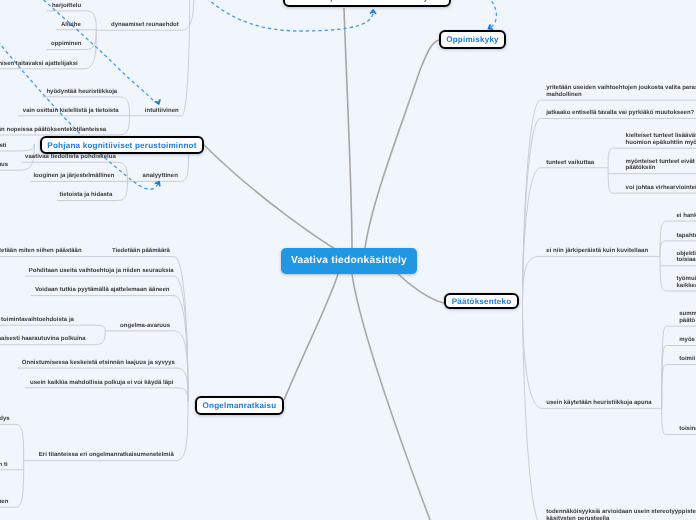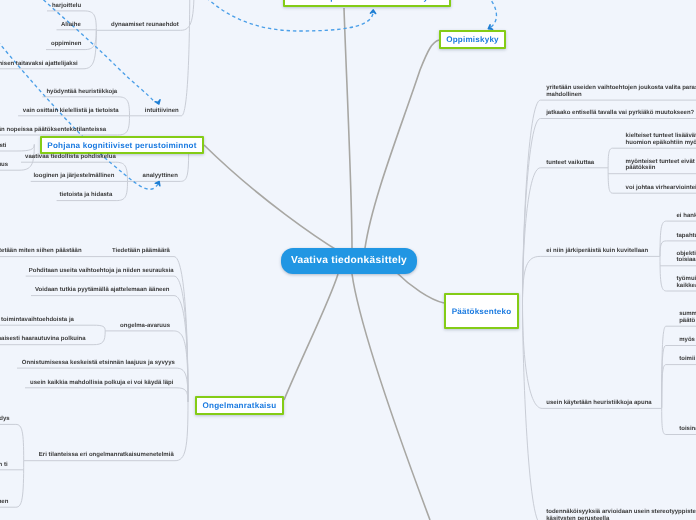--- a/index.html
+++ b/index.html
@@ -11,21 +11,21 @@
   svg#wires path{fill:none;}
   svg#wires .ul{stroke:#c9cdd6;stroke-width:1;}
   svg#wires .cn{stroke:#c9cdd6;stroke-width:1;}
   svg#wires .rw{stroke:#a8a7a3;stroke-width:1.6;}
   svg#wires .ar{stroke:#4b9fe8;stroke-width:1.35;stroke-dasharray:3.4 2.9;stroke-linecap:butt;}
   svg#wires .ah{stroke:#1f7fd4;stroke-width:1.4;stroke-linecap:round;stroke-linejoin:round;fill:#1f7fd4;}
   .node{position:absolute;box-sizing:border-box;white-space:nowrap;}
   .root-node{background:#2196e3;color:#fff;border-radius:5px;font-weight:bold;font-size:10.2px;letter-spacing:.3px;
       display:flex;align-items:center;justify-content:center;
       box-shadow:0 1px 3px rgba(60,80,110,.35);}
-  .branch-node{background:#fff;color:#1a7ae0;border:2px solid #84cc16;border-radius:1px;
+  .branch-node{background:#fff;color:#1a7ae0;border:2px solid #000000;border-radius:6px;
       font-weight:bold;font-size:8.1px;letter-spacing:.2px;display:flex;align-items:center;justify-content:center;
       box-shadow:0 1px 3px rgba(60,80,110,.3);}
   .topic{position:absolute;font-size:6px;line-height:6.8px;color:#3b3b3b;font-weight:bold;
       white-space:pre;letter-spacing:.02px;}
 </style>
 </head>
 <body>
 
 <div id="stage">
  <svg id="wires" viewBox="0 0 696 520">
@@ -126,36 +126,36 @@
    <path class="ar" d="M16,-26 C44,2 86,36 116,66 C134,84 148,94 154,101.5"></path>
    <path class="ah" transform="translate(158.9,104.1) rotate(-22)" d="M-2.7,-3.6 L0,0 L2.7,-3.6 L0,-2.0 Z"></path>
    <path class="ar" d="M-18,22 C14,62 74,132 112,164 C130,179 141,189 150,189.3 C154,189.4 157,186 158.7,182.6"></path>
    <path class="ah" transform="translate(159.2,181.4) rotate(-152)" d="M-2.7,-3.6 L0,0 L2.7,-3.6 L0,-2.0 Z"></path>
    <path class="ar" d="M186,-26 C214,14 252,31 300,31 C342,31 364,27 371,18 C372.6,15.8 373.2,13 373.3,11.2"></path>
    <path class="ah" transform="translate(373.3,9.8) rotate(-176)" d="M-2.7,-3.6 L0,0 L2.7,-3.6 L0,-2.0 Z"></path>
    <path class="ar" d="M478,-12 C492,-3 497.5,9 496.3,18 C495.5,23 492.5,26.4 489.8,27.8"></path>
    <path class="ah" transform="translate(488.2,28.7) rotate(62)" d="M-2.7,-3.6 L0,0 L2.7,-3.6 L0,-2.0 Z"></path>
   </g>
  </svg>
- <div class="node root-node" style="left:281px;top:247.5px;width:136px;height:26px;border-radius:12px;">
+ <div class="node root-node" style="left:281px;top:247.5px;width:136px;height:26px;">
       <span>Vaativa tiedonkäsittely</span>
     </div>
  <div class="node branch-node" style="left:283px;top:-12px;width:168px;height:19px;">
       <span>Ihmisaivot poikkeuksellisen kehittyneitä</span>
     </div>
  <div class="node branch-node" style="left:439px;top:30px;width:67px;height:19px;">
       <span>Oppimiskyky</span>
     </div>
  <div class="node branch-node" style="left:195px;top:396px;width:89px;height:19px;">
       <span>Ongelmanratkaisu</span>
     </div>
  <div class="node branch-node" style="left:40px;top:136px;width:164px;height:18px;">
       <span>Pohjana kognitiiviset perustoiminnot</span>
     </div>
- <div class="node branch-node" style="left:444px;top:293px;width:75px;height:36px;">
+ <div class="node branch-node" style="left:444px;top:293px;width:75px;height:16px;">
       <span>Päätöksenteko</span>
     </div>
  <div class="topic" style="left:51.9px;top:2.6px;"><span>harjoittelu</span></div>
  <div class="topic" style="left:61px;top:21.5px;"><span>Aliaihe</span></div>
  <div class="topic" style="left:51px;top:41.3px;"><span>oppiminen</span></div>
  <div class="topic" style="left:-16px;top:60.5px;"><span>oppimisen taitavaksi ajattelijaksi</span></div>
  <div class="topic" style="left:111px;top:22.0px;"><span>dynaamiset reunaehdot</span></div>
  <div class="topic" style="left:46.4px;top:88.5px;"><span>hyödyntää heuristiikkoja</span></div>
  <div class="topic" style="left:22.8px;top:107.5px;"><span>vain osittain kielellistä ja tietoista</span></div>
 

